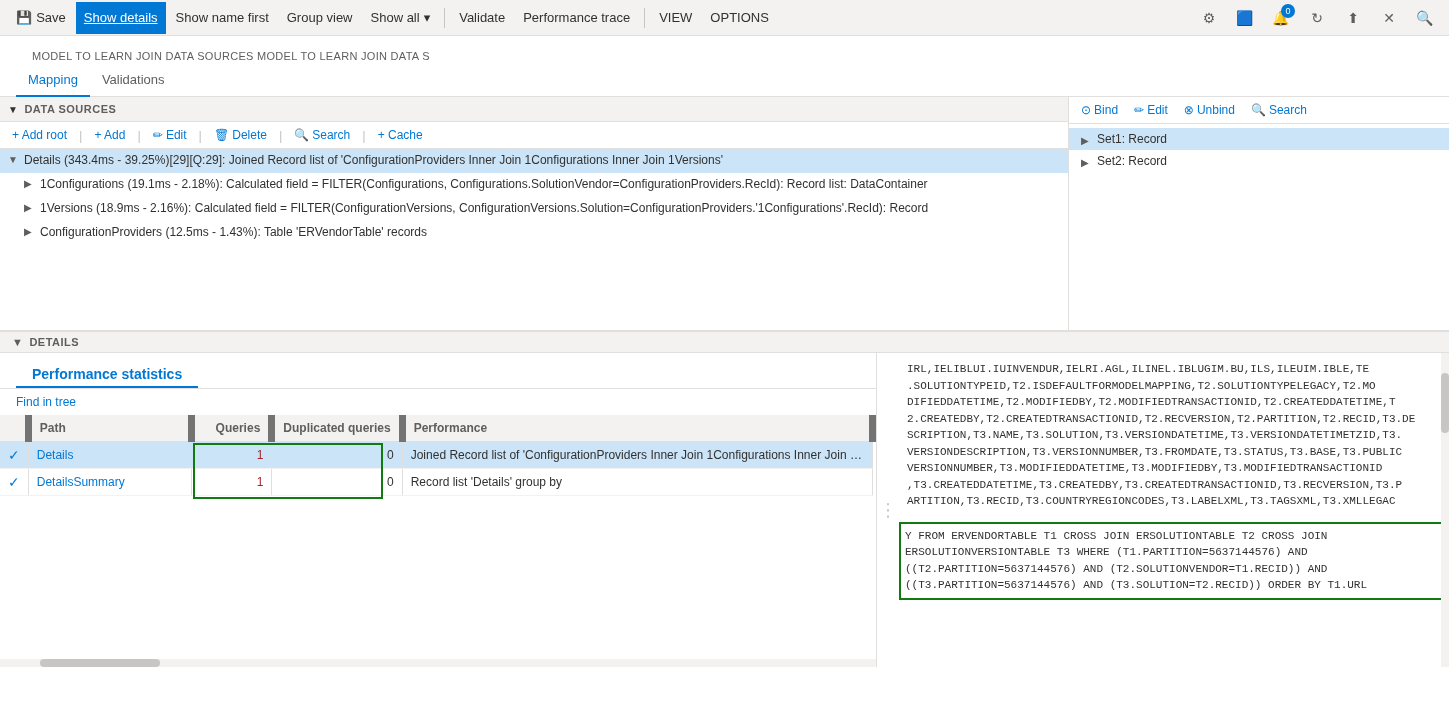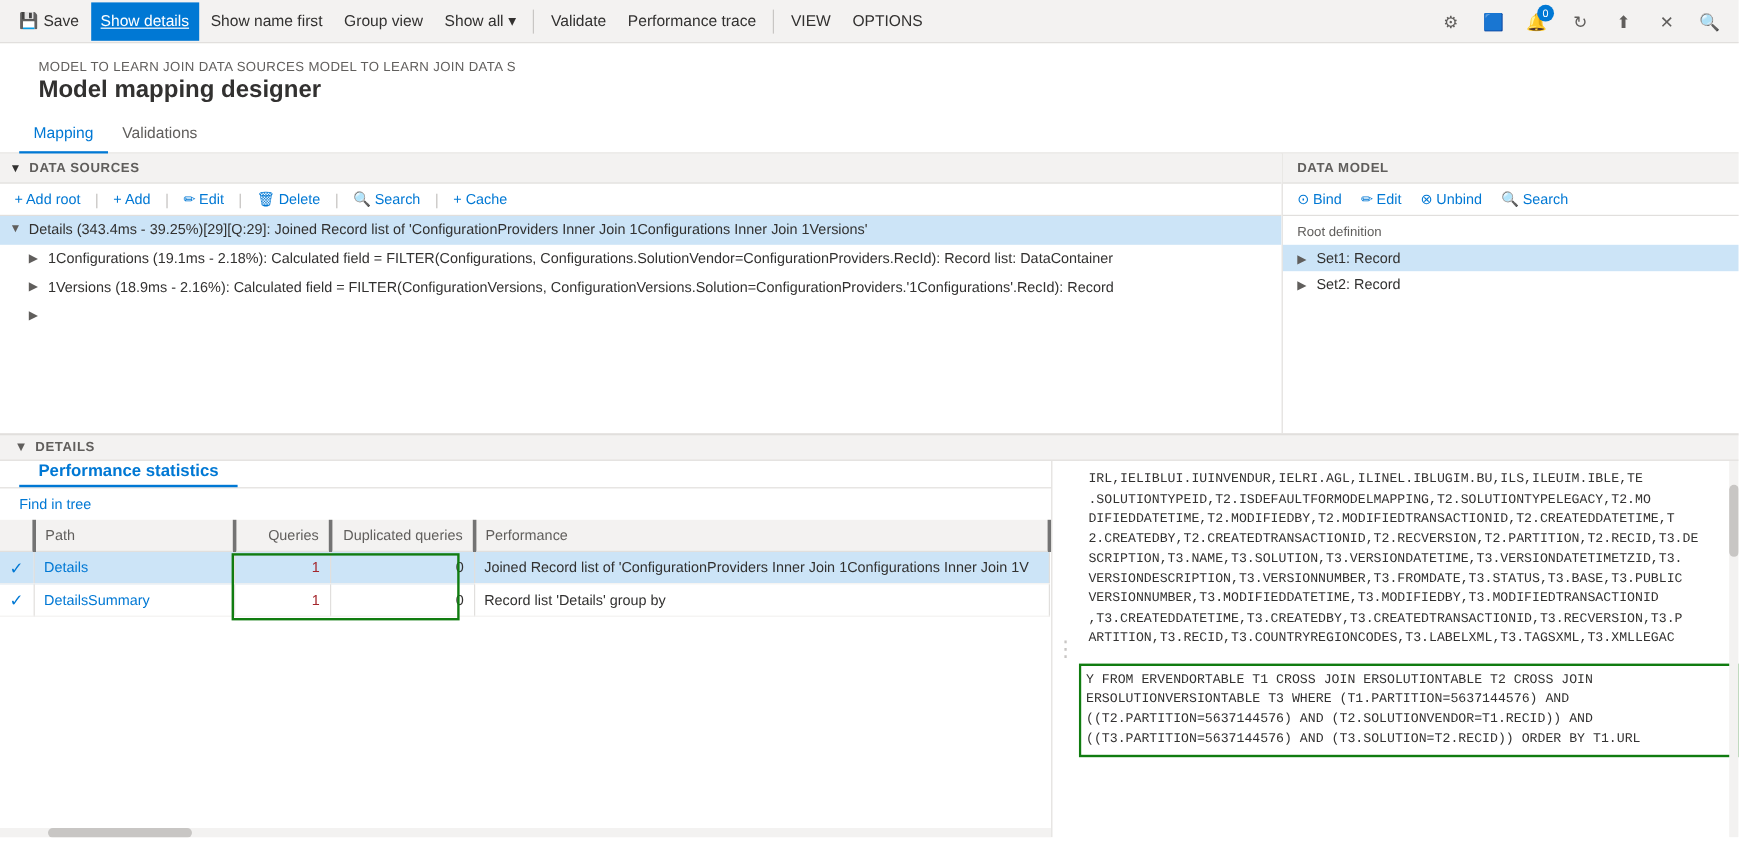--- a/index.html
+++ b/index.html
@@ -228,21 +228,21 @@
       overflow: hidden;
     }
     .details-left {
       flex: 1;
       display: flex;
       flex-direction: column;
       overflow: hidden;
       border-right: 1px solid #e1dfdd;
     }
     .perf-stats-label {
-      padding: 0 16px 4px;
+      padding: 13px 16px 4px;
       font-size: 14px;
       font-weight: 600;
       color: #0078d4;
       border-bottom: 2px solid #0078d4;
       display: inline-block;
       margin-bottom: 0;
     }
     .perf-stats-bar {
       padding: 0 16px;
       border-bottom: 1px solid #e1dfdd;
@@ -261,24 +261,24 @@
     }
     table {
       width: 100%;
       border-collapse: collapse;
     }
     thead th {
       background: #f3f2f1;
       padding: 6px 8px;
       text-align: left;
       font-size: 12px;
-      font-weight: 400;
-      color: #605e5c;
-      border-bottom: 1px solid #e1dfdd;
-      border-right: 3px solid #737373;
+      font-weight: 700;
+      color: #605e5c;
+      border-bottom: 1px solid #e1dfdd;
+      border-right: 7px solid #737373;
       white-space: nowrap;
     }
     thead th:first-child { width: 20px; }
     thead th.path-col { min-width: 160px; }
     thead th.queries-col { width: 80px; text-align: right; }
     thead th.dup-col { width: 120px; text-align: right; }
     thead th.desc-col { min-width: 200px; }
     tbody td {
       padding: 5px 8px;
       font-size: 12px;
@@ -396,21 +396,20 @@
     </button>
     <button class="toolbar-icon-btn">↻</button>
     <button class="toolbar-icon-btn">⬆</button>
     <button class="toolbar-icon-btn">✕</button>
     <button class="toolbar-search-btn">🔍</button>
   </div>
 </div>
 
 <div style="padding: 8px 16px 0;">
   <div class="breadcrumb">MODEL TO LEARN JOIN DATA SOURCES MODEL TO LEARN JOIN DATA S</div>
-  <div class="page-title">Model mapping designer</div>
 </div>
 
 <div class="tabs">
   <div class="tab active">Mapping</div>
   <div class="tab">Validations</div>
 </div>
 
 <div class="main-layout">
 
   <div class="upper-section">
@@ -454,46 +453,45 @@
           <span class="tree-text">1Configurations (19.1ms - 2.18%): Calculated field = FILTER(Configurations, Configurations.SolutionVendor=ConfigurationProviders.RecId): Record list: DataContainer</span>
         </div>
 
         <div class="tree-item tree-indent-1">
           <span class="tree-expand">▶</span>
           <span class="tree-text">1Versions (18.9ms - 2.16%): Calculated field = FILTER(ConfigurationVersions, ConfigurationVersions.Solution=ConfigurationProviders.'1Configurations'.RecId): Record</span>
         </div>
 
         <div class="tree-item tree-indent-1">
           <span class="tree-expand">▶</span>
+          <span class="tree-text">ConfigurationProviders (12.5ms - 1.43%): Table 'ERVendorTable' records</span>
         </div>
       </div>
     </div>
 
     <div class="right-panel">
-      <div class="right-panel-header">DATA MODEL</div>
       <div class="right-panel-toolbar">
         <button class="dm-btn">
           <span>⊙</span>
           <span>Bind</span>
         </button>
         <button class="dm-btn">
           <span>✏</span>
           <span>Edit</span>
         </button>
         <button class="dm-btn">
           <span>⊗</span>
           <span>Unbind</span>
         </button>
         <button class="dm-btn">
           <span>🔍</span>
           <span>Search</span>
         </button>
       </div>
       <div class="right-panel-content">
-        <div class="root-def-label">Root definition</div>
         <div class="dm-tree-item selected">
           <span class="tree-expand">▶</span>
           <span>Set1: Record</span>
         </div>
         <div class="dm-tree-item">
           <span class="tree-expand">▶</span>
           <span>Set2: Record</span>
         </div>
       </div>
     </div>

